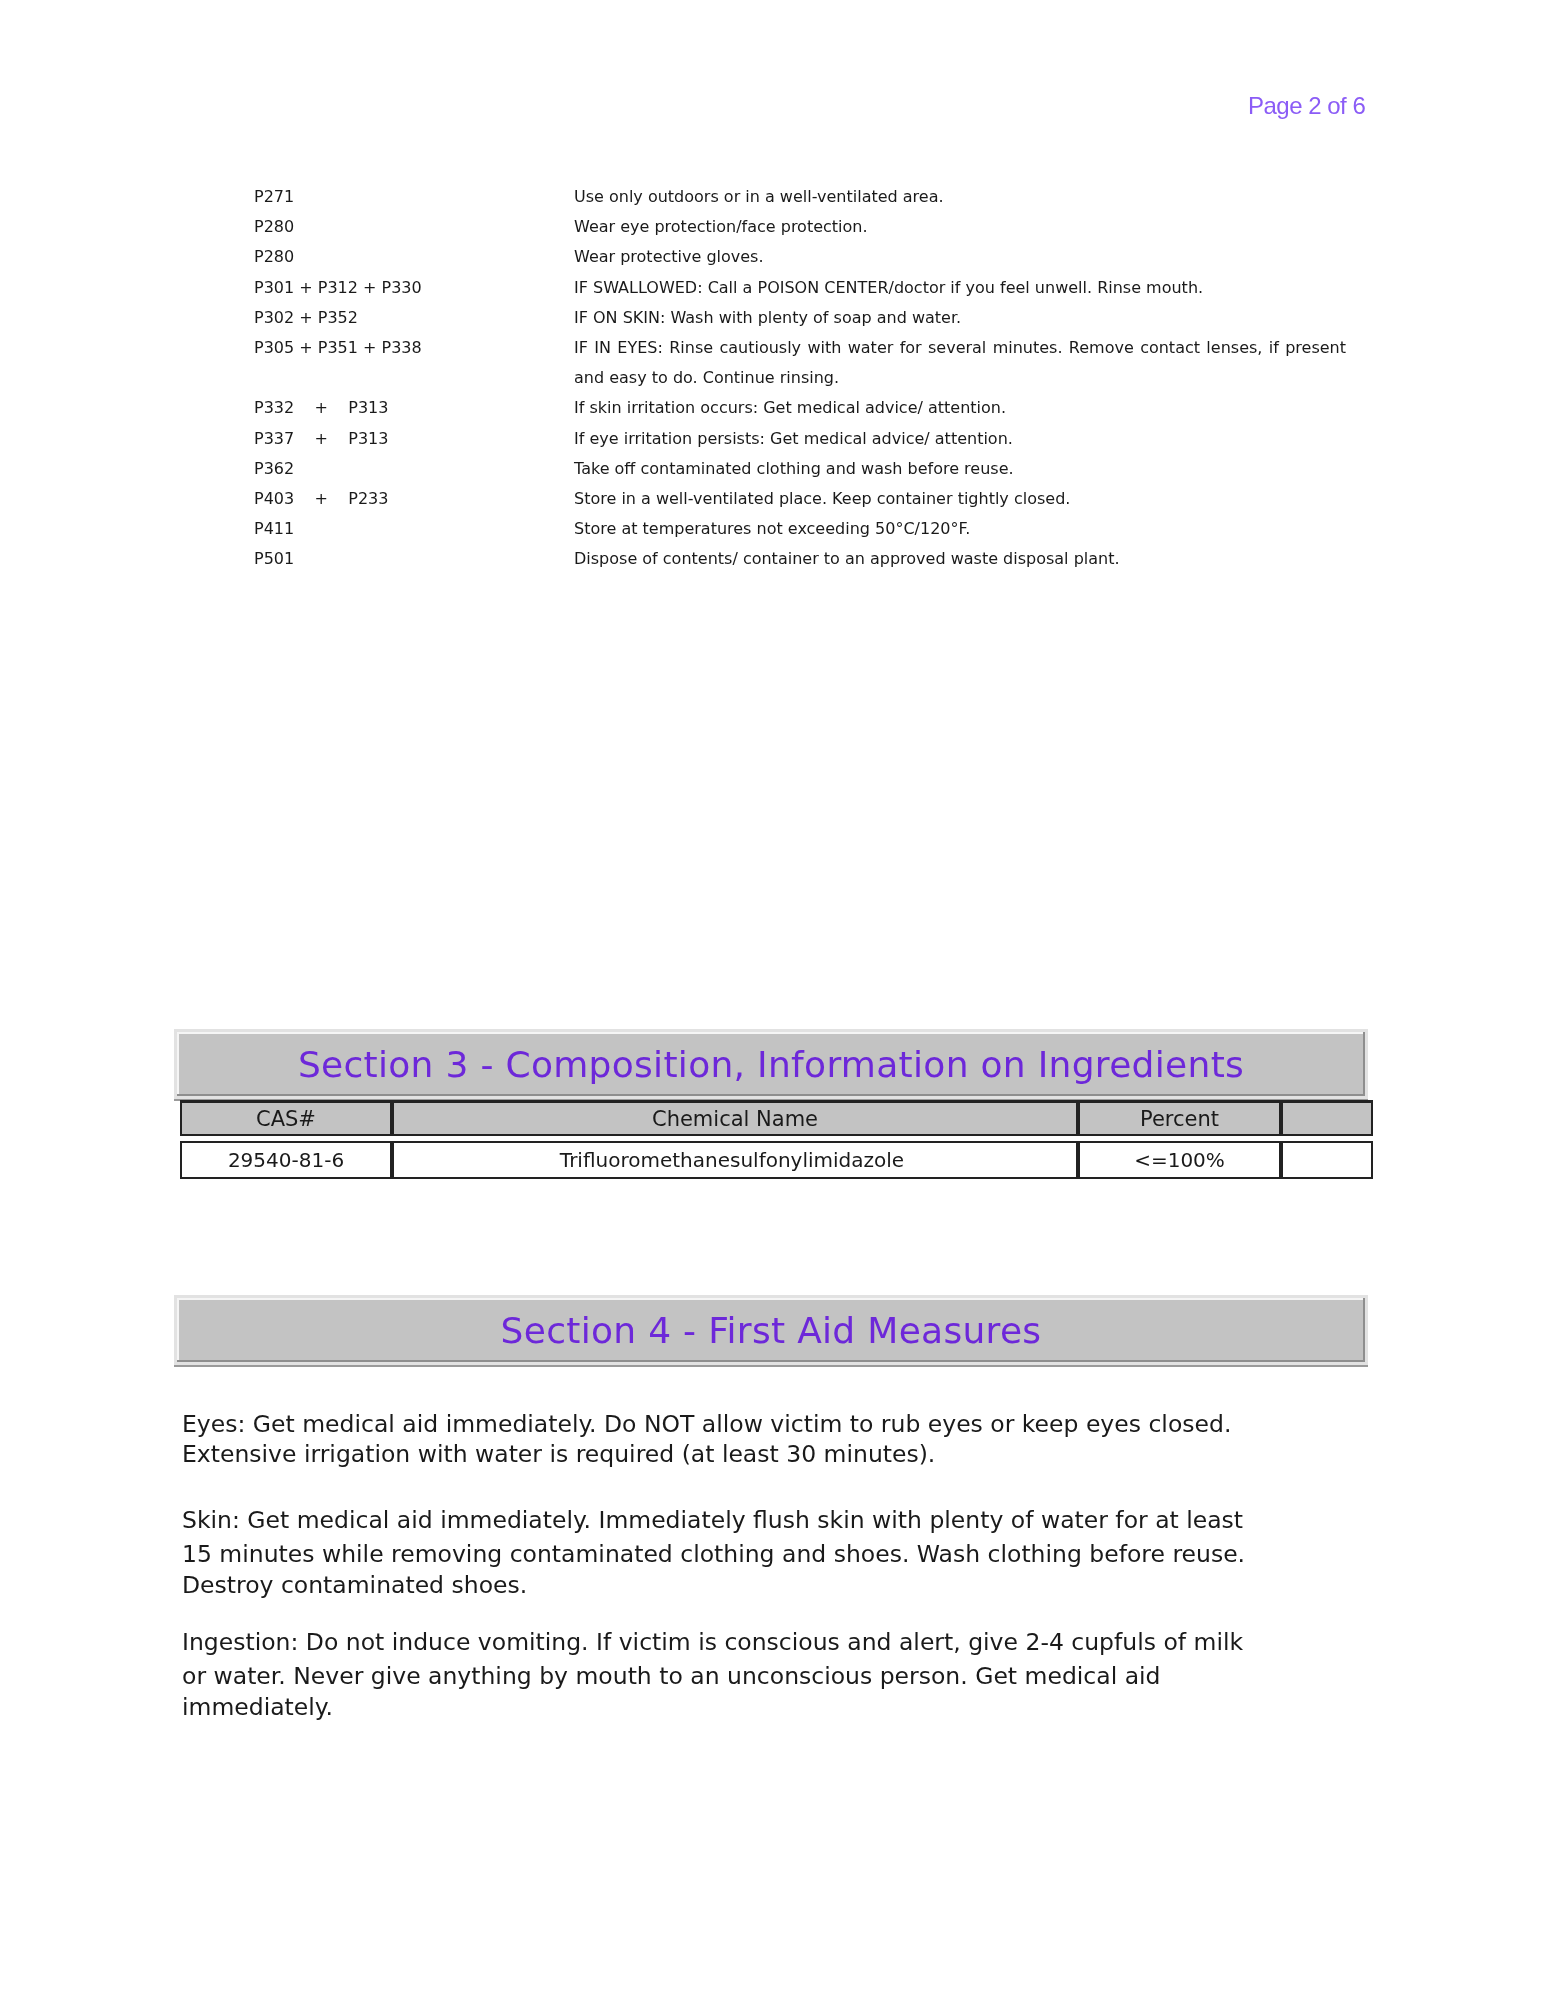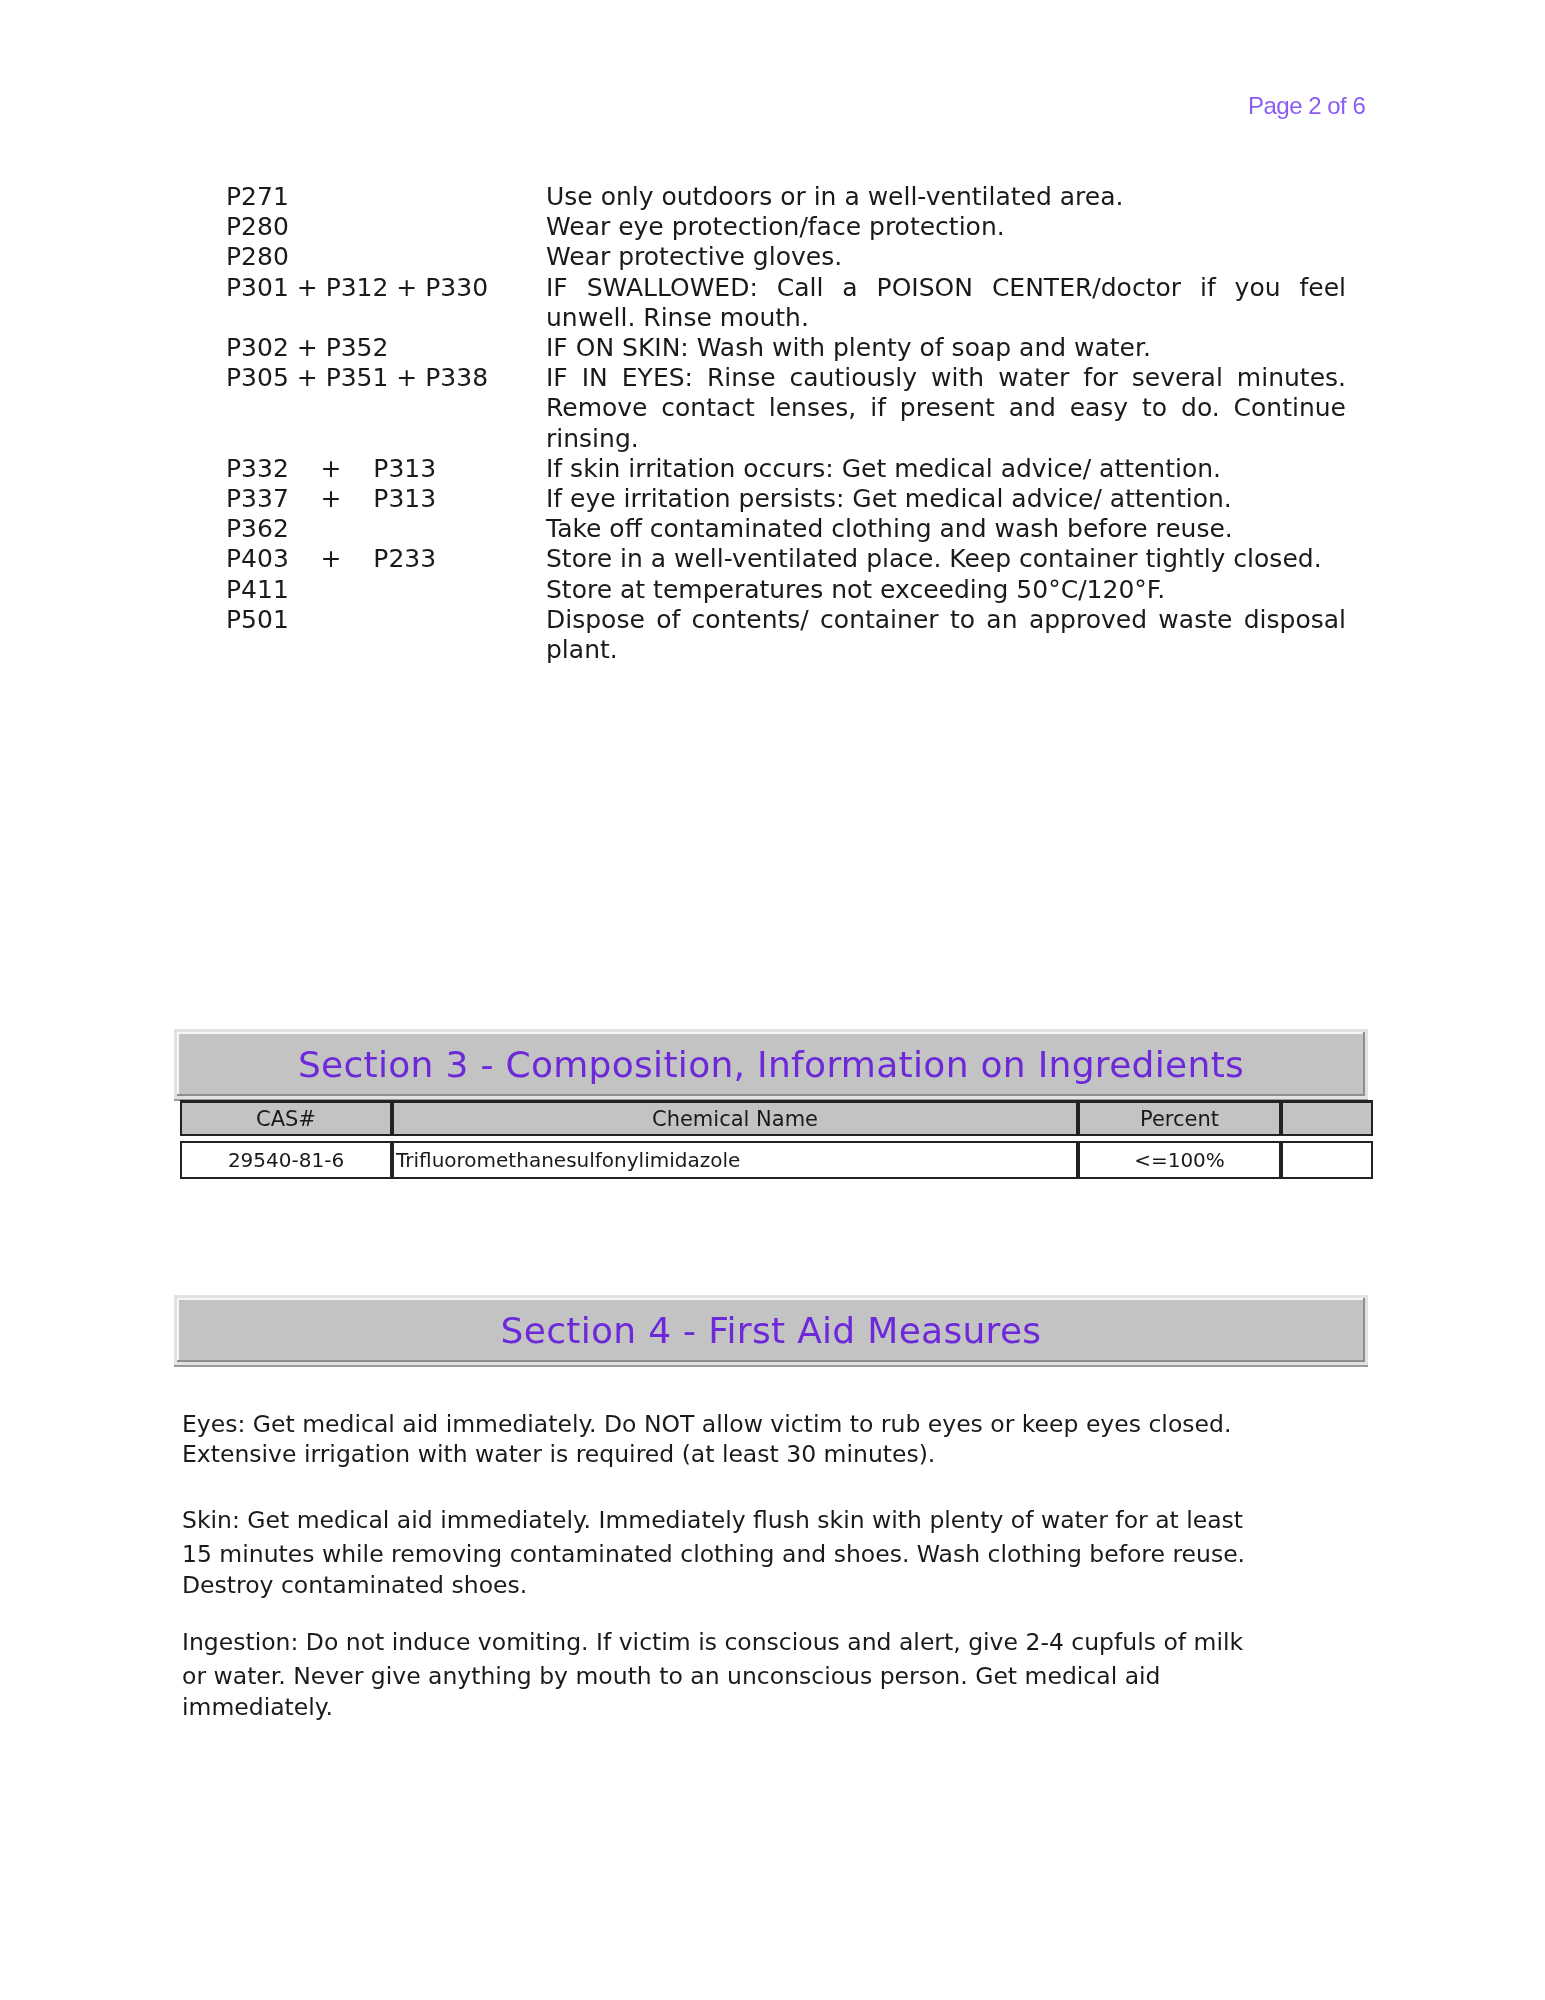--- a/index.html
+++ b/index.html
@@ -4,21 +4,21 @@
   <style>
     html, body { margin: 0; padding: 0; background: #ffffff; }
     body { width: 1545px; height: 2000px; position: relative; overflow: hidden;
            font-family: "DejaVu Sans", sans-serif; color: #1a1a1a; }
 
     .page-number { position: absolute; top: 92px; left: 1248px; width: 120px;
                    font-family: "Liberation Sans Narrow", "Liberation Sans", sans-serif;
                    font-size: 24px; color: #8b5cf6; letter-spacing: -0.5px; }
 
     .pstmt { position: absolute; left: 226px; top: 182px; width: 1120px; }
-    .pstmt .row { display: flex; font-size: 25px; line-height: 30.2px; }
+    .pstmt .row { display: flex; font-size: 16px; line-height: 30.2px; margin-left: 28px; }
     .pstmt .code { width: 320px; flex: 0 0 320px; white-space: pre; word-spacing: 0px; }
     .pstmt .text { flex: 1; text-align: justify; }
 
     .section-header { position: absolute; left: 174px; width: 1194px; height: 70px;
                       background: #c3c3c3; border: 3px solid #e2e2e2;
                       box-shadow: inset -2px -2px 0 #8e8e8e, inset 2px 2px 0 #f5f5f5, 0 2px 0 #9a9a9a;
                       box-sizing: border-box; display: flex; align-items: center; justify-content: center;
                       font-size: 36px; color: #6d28d9; letter-spacing: 0.3px; }
     .sec3 { top: 1029px; }
     .sec4 { top: 1295px; text-align: right; }
@@ -27,21 +27,21 @@
                  border-collapse: separate; border-spacing: 0; }
     table.comp td, table.comp th { border: 2px solid #222; box-sizing: border-box; padding: 0 8px; }
     table.comp th { font-weight: normal; background: #c3c3c3; font-size: 21px; height: 36px;
                     border-top: 3px solid #222; }
     table.comp tr.data td { height: 38px; font-size: 20px; }
     table.comp .gap td { height: 5px; padding: 0; border: none; }
     .c-cas { width: 212px; text-align: center; }
     .c-name { width: 686px; }
     .c-pct { width: 203px; text-align: center; }
     .c-empty { width: 92px; }
-    tr.data .c-name { font-size: 24px; padding-left: 2px; }
+    tr.data .c-name { font-size: 24px; padding-left: 2px; text-align: center; }
 
     .firstaid { position: absolute; left: 182px; width: 1180px; font-size: 23.5px; line-height: 30px; }
     .firstaid .label { font-weight: normal; }
     .fa-eyes { top: 1409px; }
     .fa-skin { top: 1503px; line-height: 34px; }
     .fa-ingest { top: 1625px; line-height: 34px; }
     .fa-skin .l3, .fa-ingest .l3 { line-height: 28px; }
   </style>
 </head>
 <body>

